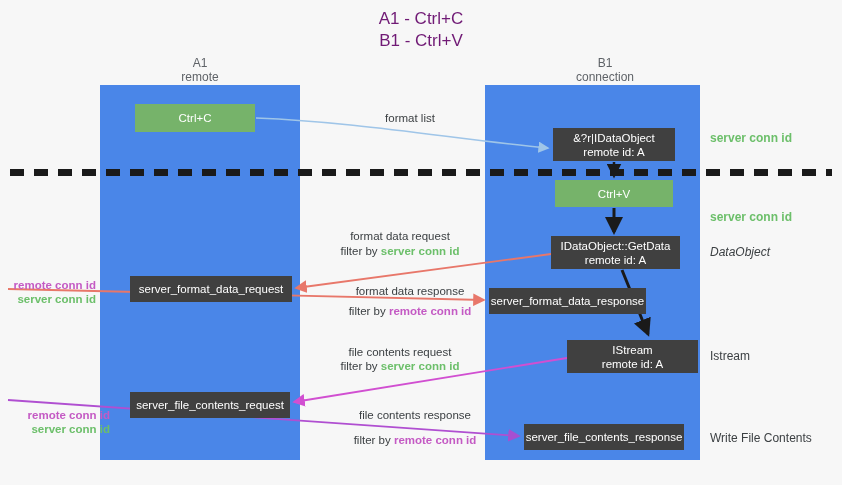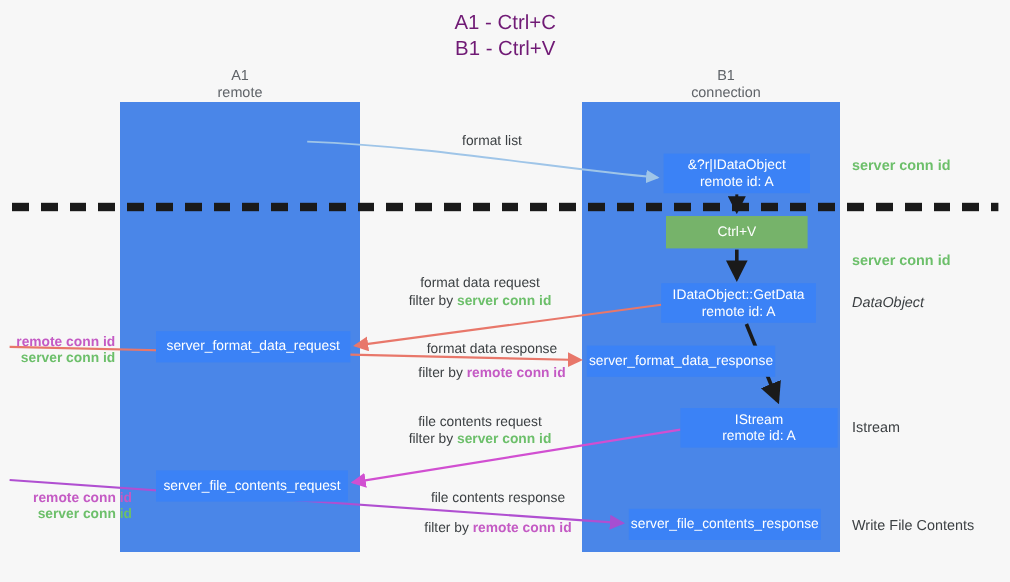--- a/index.html
+++ b/index.html
@@ -69,21 +69,21 @@
     flex-direction: column;
     align-items: center;
     justify-content: center;
     color: #ffffff;
     font-size: 11.5px;
     line-height: 14px;
     text-align: center;
     padding: 2px 4px;
   }
   .node.green { background: #6aa84f; background: #76b36a; }
-  .node.orange { background: #3b82f6; }
+  .node.orange { background: #404040; }
   .node .l2 { font-size: 11.5px; }
 
   #n-ctrlc  { left: 135px; top: 104px; width: 120px; height: 28px; }
   #n-ctrlv  { left: 555px; top: 180px; width: 118px; height: 27px; }
   #n-idata  { left: 553px; top: 128px; width: 122px; height: 33px; }
   #n-getdata{ left: 551px; top: 236px; width: 129px; height: 33px; }
   #n-istream{ left: 567px; top: 340px; width: 131px; height: 33px; }
 
   #n-sfdreq { left: 130px; top: 276px; width: 162px; height: 26px; text-align: center; }
   #n-sfdres { left: 489px; top: 288px; width: 157px; height: 26px; }
@@ -195,20 +195,23 @@
 
     <path d="M8,289 L484,300" stroke="#e8776a" stroke-width="1.8" fill="none" marker-end="url(#ah-red)"></path>
 
     <path d="M567,358 L294,402" stroke="#d14fd1" stroke-width="1.8" fill="none" marker-end="url(#ah-magenta)"></path>
 
     <path d="M8,400 L519,436" stroke="#b04fd1" stroke-width="1.8" fill="none" marker-end="url(#ah-purple)"></path>
   </svg>
 
   <div class="abs" id="dashed-line"></div>
 
+  <div class="abs node green" id="n-ctrlc">
+    <span>Ctrl+C</span>
+  </div>
 
   <div class="abs node orange" id="n-idata">
     <span>&amp;?r|IDataObject</span>
     <span class="l2">remote id: A</span>
   </div>
 
   <div class="abs node green" id="n-ctrlv">
     <span>Ctrl+V</span>
   </div>
 

